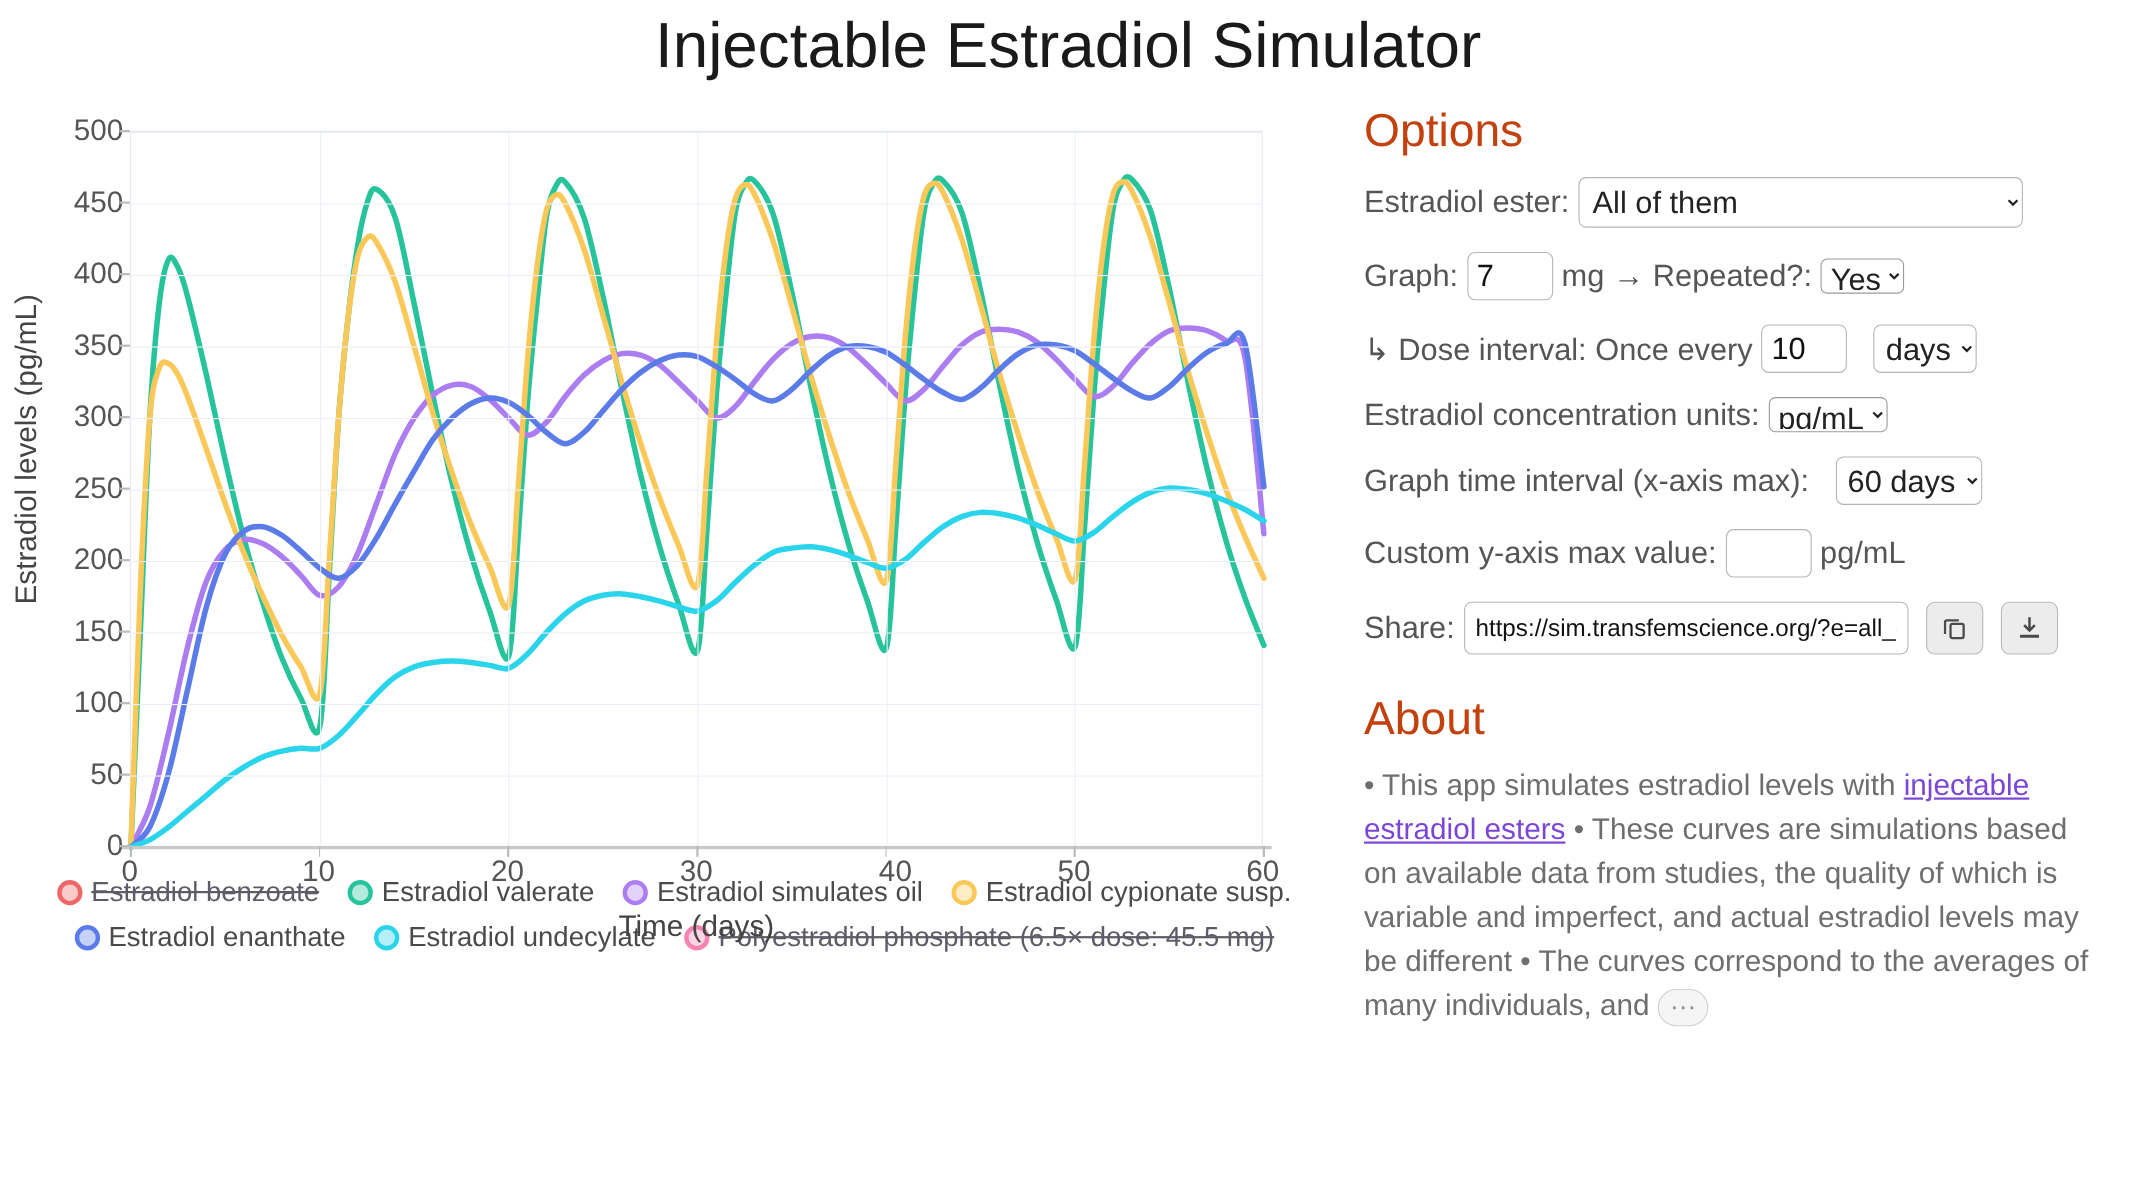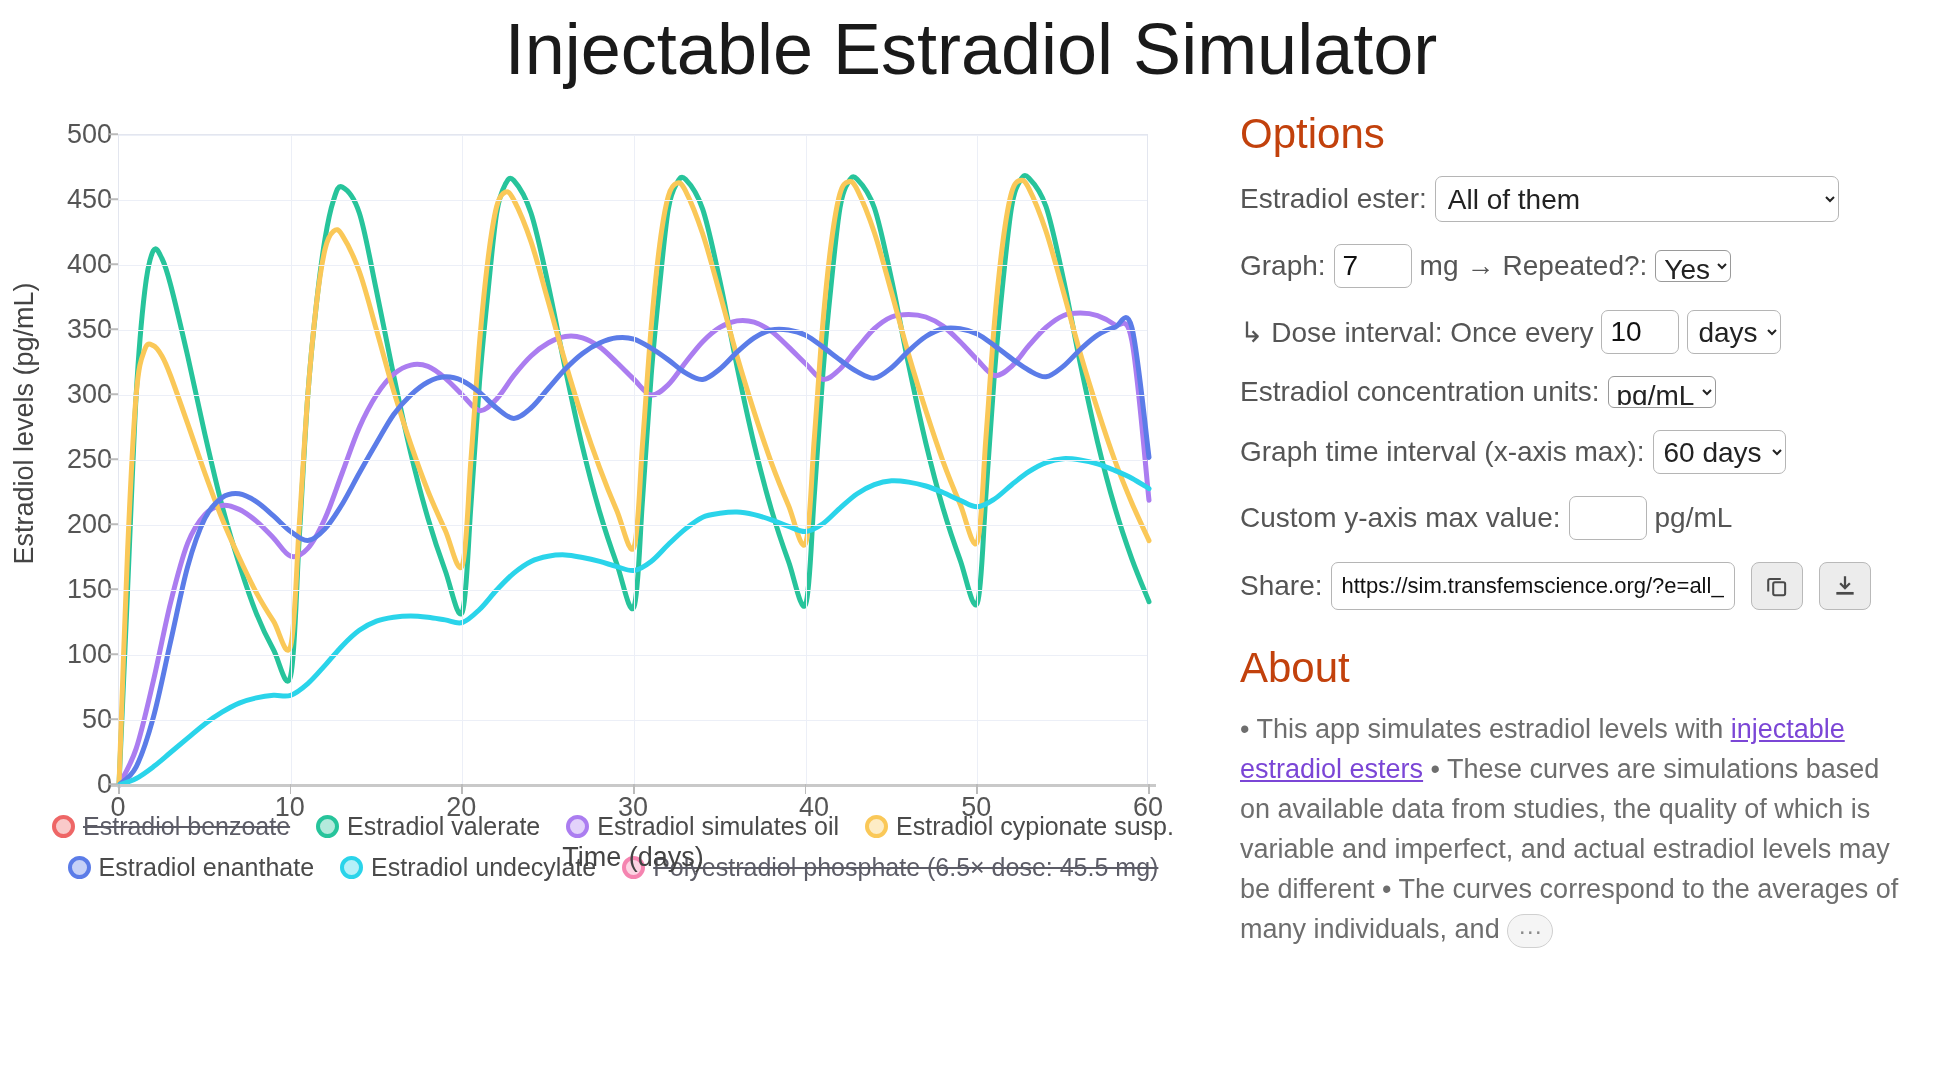--- a/index.html
+++ b/index.html
@@ -6,21 +6,21 @@
   html, body {
     margin: 0; padding: 0;
     width: 1942px; height: 1085px;
     background: #ffffff;
     font-family: "Liberation Sans", sans-serif;
     color: #333;
     overflow: hidden;
   }
   #page-title {
     text-align: center;
-    font-size: 72px;
+    font-size: 58px;
     font-weight: 400;
     color: #1a1a1a;
     margin: 8px 0 0 0;
     letter-spacing: 0px;
   }
   #layout { display: flex; width: 1942px; }
   
   #chart-panel { width: 1216px; position: relative; }
   #chart-title {
     text-align: center;
@@ -171,20 +171,21 @@
   }
   select.sel-mid {
     font-family: "Liberation Sans", sans-serif;
     font-size: 28px;
     color: #222;
     padding: 4px 6px;
     border: 1.5px solid #b5b5b5;
     border-radius: 7px;
     background: #fff;
     height: 44px;
+    margin-left: 16px;
   }
   select.sel-tiny {
     font-family: "Liberation Sans", sans-serif;
     font-size: 28px;
     color: #222;
     padding: 2px 4px;
     border: 1.5px solid #9a9a9a;
     border-radius: 6px;
     background: #fff;
     height: 32px;

